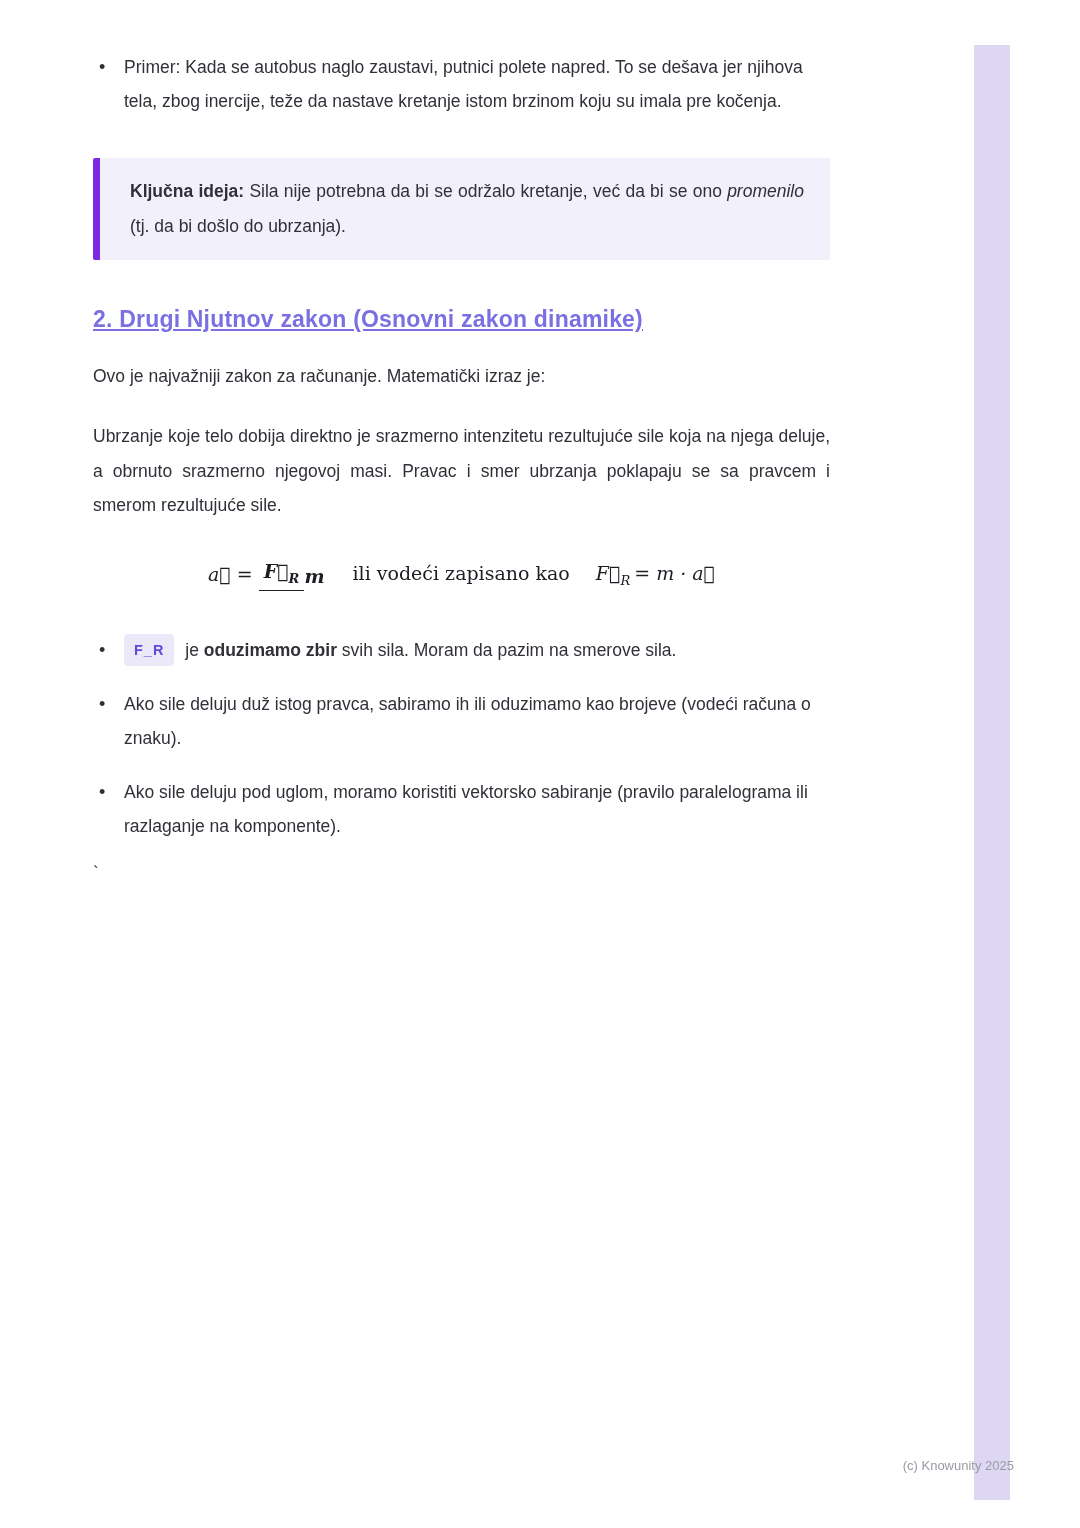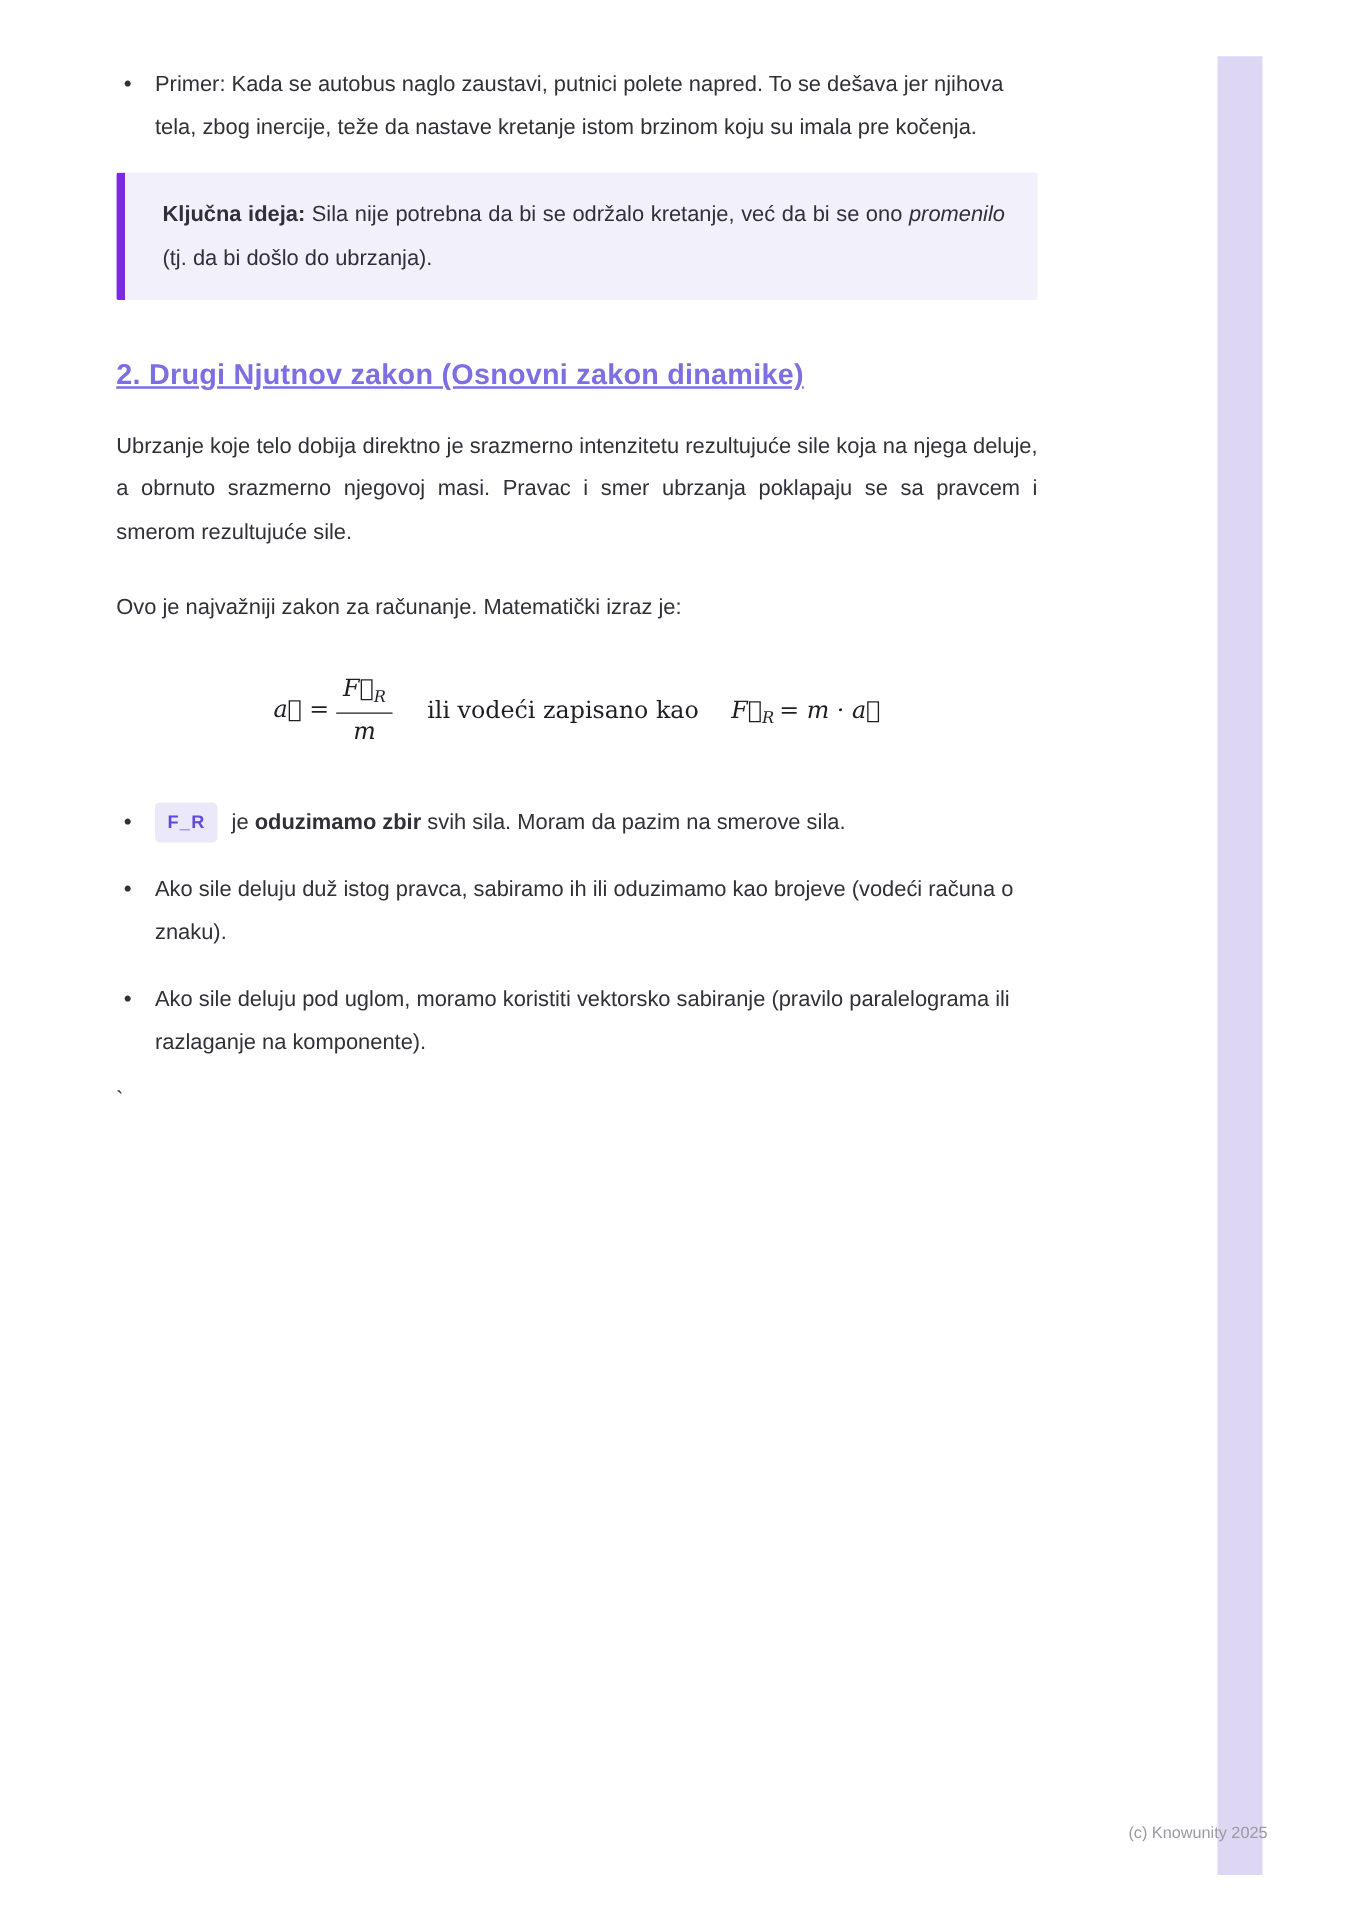--- a/index.html
+++ b/index.html
@@ -36,21 +36,21 @@
   }
   .bullet-list li::before {
     content: "•";
     position: absolute;
     left: 6px;
     top: 0;
     font-size: 18px;
     color: #303038;
   }
   .callout {
-    margin-top: 20px;
+    margin-top: 40px;
     background: #f2f0fb;
     border-left: 7px solid #7a2be2;
     padding: 16px 26px 16px 30px;
     border-radius: 2px;
   }
   .callout-text {
     margin: 0;
     font-size: 17.5px;
     line-height: 2.0;
     text-align: justify;
@@ -73,25 +73,25 @@
     margin: 38px 0 42px 0;
     text-align: center;
     font-family: "DejaVu Serif", "Liberation Serif", serif;
     font-size: 19px;
     color: #1d1d24;
   }
   .formula .math-var { font-style: italic; }
   .formula sub { font-style: italic; font-size: 13px; }
   .frac {
     display: inline-flex;
-    flex-direction: column;
     align-items: center;
     vertical-align: middle;
     line-height: 1.25;
     margin: 0 6px;
+    font-weight: bold;
   }
   .frac .num {
     border-bottom: 1.5px solid #1d1d24;
     padding: 0 5px 3px 5px;
   }
   .frac .den { padding-top: 3px; }
   .formula .connector {
     margin: 0 26px 0 22px;
     font-style: normal;
   }
@@ -140,23 +140,23 @@
         <span>Primer: Kada se autobus naglo zaustavi, putnici polete napred. To se dešava jer njihova tela, zbog inercije, teže da nastave kretanje istom brzinom koju su imala pre kočenja.</span>
       </li>
     </ul>
 
     <div class="callout">
       <p class="callout-text"><strong>Ključna ideja:</strong><span> Sila nije potrebna da bi se održalo kretanje, već da bi se ono </span><em>promenilo</em><span> (tj. da bi došlo do ubrzanja).</span></p>
     </div>
 
     <h2 class="section-heading">2. Drugi Njutnov zakon (Osnovni zakon dinamike)</h2>
 
+    <p class="para">Ovo je najvažniji zakon za računanje. Matematički izraz je:</p>
+
     <p class="para justified">Ubrzanje koje telo dobija direktno je srazmerno intenzitetu rezultujuće sile koja na njega deluje, a obrnuto srazmerno njegovoj masi. Pravac i smer ubrzanja poklapaju se sa pravcem i smerom rezultujuće sile.</p>
-
-    <p class="para">Ovo je najvažniji zakon za računanje. Matematički izraz je:</p>
 
     <div class="formula">
       <span class="math-var">a⃗ =</span><span class="frac">
           <span class="num"><span class="math-var">F⃗</span><sub>R</sub></span>
           <span class="den math-var">m</span>
         </span><span class="connector">ili vodeći zapisano kao</span><span class="rhs"><span class="math-var">F⃗</span><sub>R</sub><span class="math-var">= m · a⃗</span></span>
     </div>
 
     <ul class="bullet-list main-list">
       <li><span class="chip">F_R</span><span> je </span><strong>oduzimamo zbir</strong><span> svih sila. Moram da pazim na smerove sila.</span></li>

